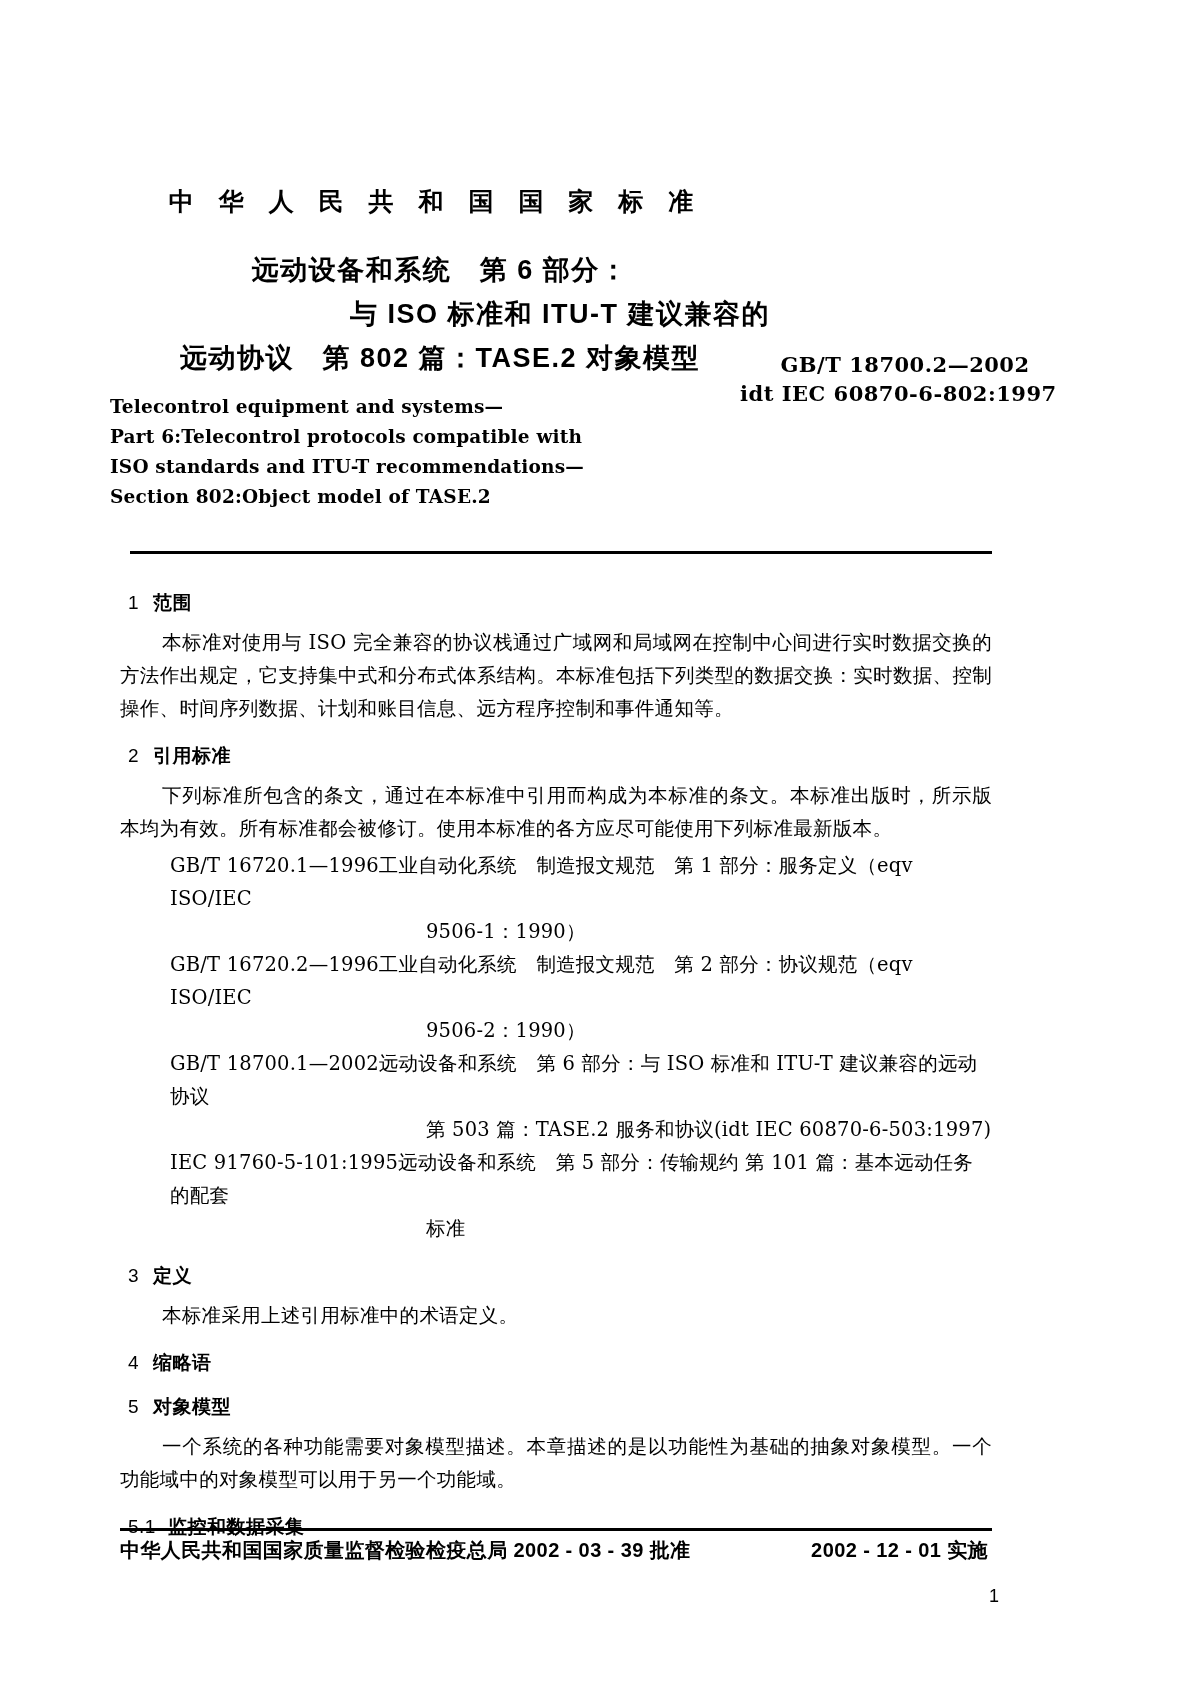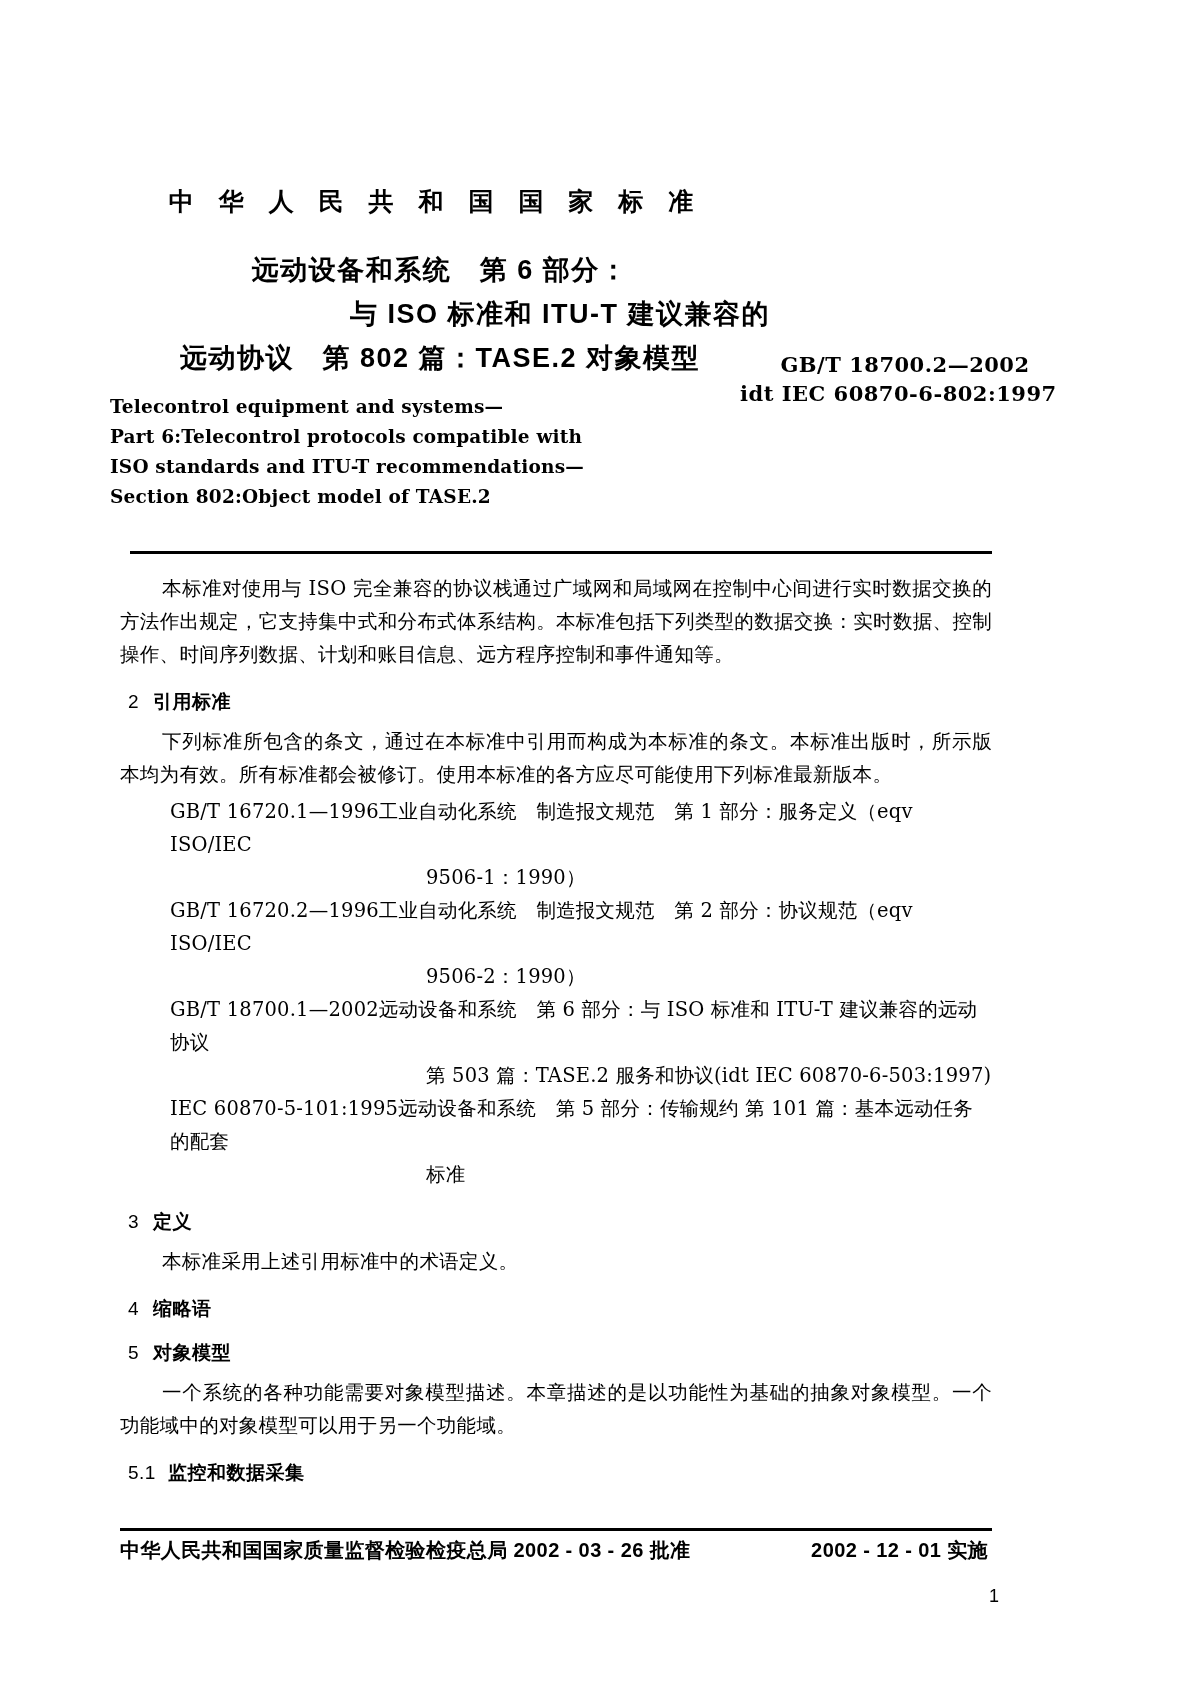--- a/index.html
+++ b/index.html
@@ -219,20 +219,23 @@
     <div class="en-line">Telecontrol equipment and systems—</div>
     <div class="en-line">Part 6:Telecontrol protocols compatible with</div>
     <div class="en-line">ISO standards and ITU-T recommendations—</div>
     <div class="en-line">Section 802:Object model of TASE.2</div>
   </div>
 
   <div class="rule-top"></div>
 
   <div class="content">
 
+    <div class="sec-head">
+      <span class="num">1</span><span>范围</span>
+    </div>
     <p class="para">本标准对使用与 ISO 完全兼容的协议栈通过广域网和局域网在控制中心间进行实时数据交换的方法作出规定，它支持集中式和分布式体系结构。本标准包括下列类型的数据交换：实时数据、控制操作、时间序列数据、计划和账目信息、远方程序控制和事件通知等。</p>
 
     <div class="sec-head">
       <span class="num">2</span><span>引用标准</span>
     </div>
     <p class="para">下列标准所包含的条文，通过在本标准中引用而构成为本标准的条文。本标准出版时，所示版本均为有效。所有标准都会被修订。使用本标准的各方应尽可能使用下列标准最新版本。</p>
 
     <div class="ref-list">
       <div class="ref-item">
         <span class="code">GB/T 16720.1—1996</span><span>工业自动化系统　制造报文规范　第 1 部分：服务定义（eqv ISO/IEC</span>
@@ -240,21 +243,21 @@
       </div>
       <div class="ref-item">
         <span class="code">GB/T 16720.2—1996</span><span>工业自动化系统　制造报文规范　第 2 部分：协议规范（eqv ISO/IEC</span>
         <span class="cont2">9506-2：1990）</span>
       </div>
       <div class="ref-item">
         <span class="code">GB/T 18700.1—2002</span><span>远动设备和系统　第 6 部分：与 ISO 标准和 ITU-T 建议兼容的远动协议</span>
         <span class="cont2">第 503 篇：TASE.2 服务和协议(idt IEC 60870-6-503:1997)</span>
       </div>
       <div class="ref-item">
-        <span class="code">IEC 60870-5-101:1995</span><span>远动设备和系统　第 5 部分：传输规约 第 101 篇：基本远动任务的配套</span>
+        <span class="code">IEC 91760-5-101:1995</span><span>远动设备和系统　第 5 部分：传输规约 第 101 篇：基本远动任务的配套</span>
         <span class="cont2">标准</span>
       </div>
     </div>
 
     <div class="sec-head">
       <span class="num">3</span><span>定义</span>
     </div>
     <p class="para">本标准采用上述引用标准中的术语定义。</p>
 
     <div class="sec-head">
@@ -267,19 +270,19 @@
     <p class="para">一个系统的各种功能需要对象模型描述。本章描述的是以功能性为基础的抽象对象模型。一个功能域中的对象模型可以用于另一个功能域。</p>
 
     <div class="sec-head sub">
       <span class="num">5.1</span><span>监控和数据采集</span>
     </div>
 
   </div>
 
   <div class="rule-footer"></div>
   <div class="footer">
-    <div class="left">中华人民共和国国家质量监督检验检疫总局 2002 - 03 - 26 批准</div>
+    <div class="left">中华人民共和国国家质量监督检验检疫总局 2002 - 03 - 39 批准</div>
     <div class="right">2002 - 12 - 01 实施</div>
   </div>
 
   <div class="page-no">1</div>
 
 </div>
 
 </body></html>

